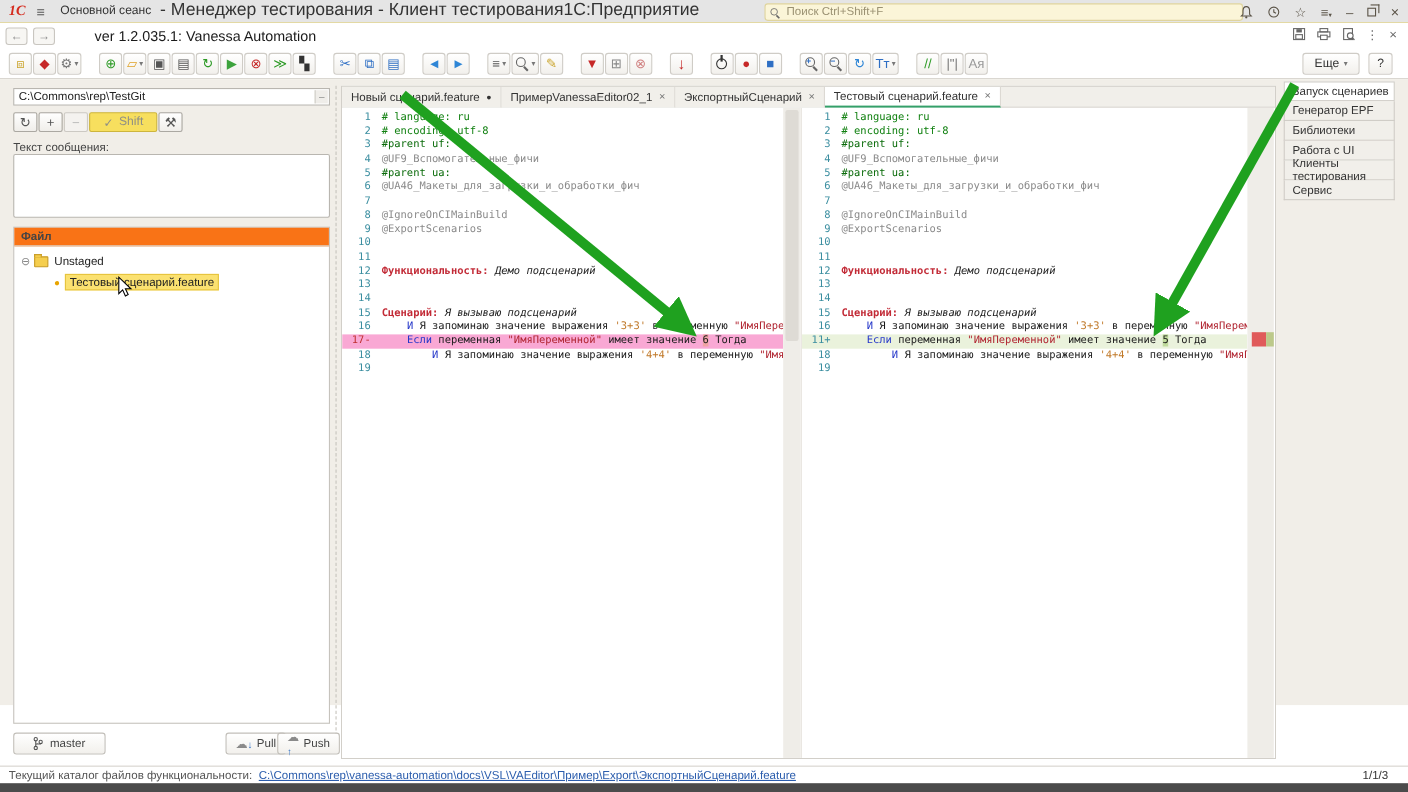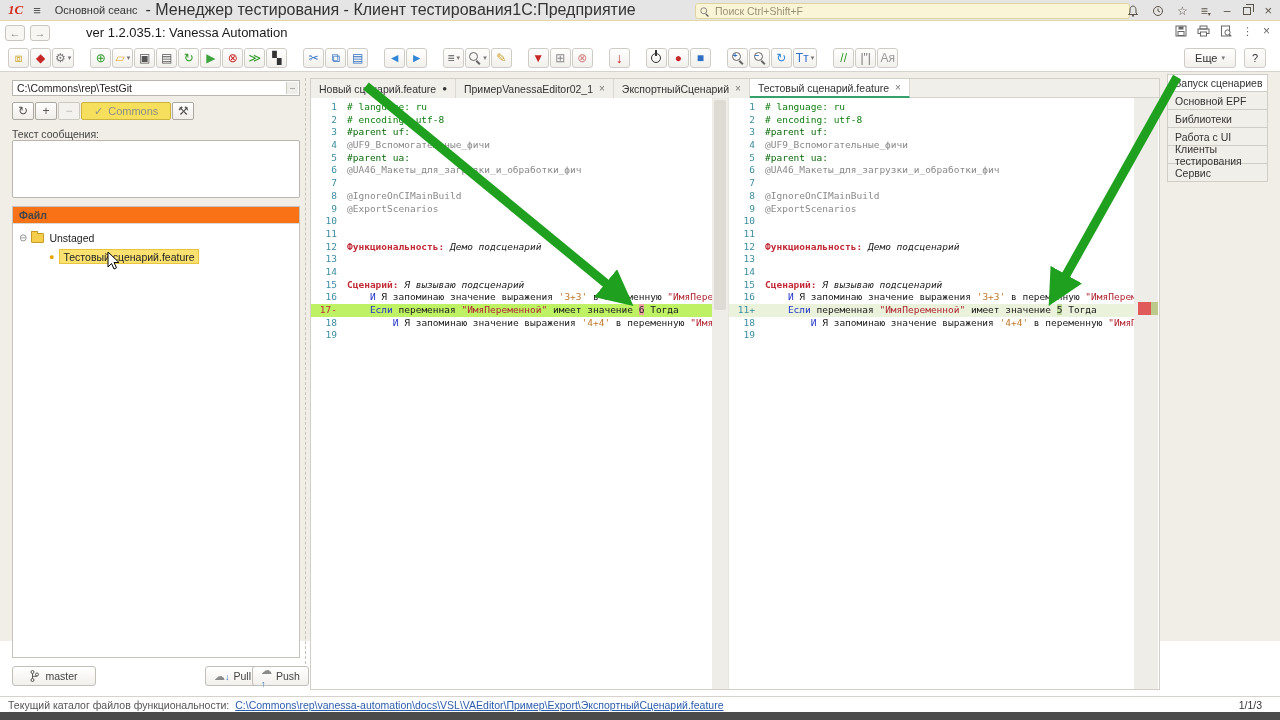--- a/index.html
+++ b/index.html
@@ -83,21 +83,21 @@
   #diff { position:absolute; left:0; top:19px; width:848px; height:591px; background:#fff; overflow:hidden; }
   .pane { position:absolute; top:0; height:591px; overflow:hidden; background:#fff; padding-top:3px; }
   #pane-left { left:0; width:401px; }
   #pane-right { left:417px; width:406px; border-left:1px solid #E8E5DF; }
   .scrollstrip { position:absolute; top:0; height:591px; background:#EFEDE8; }
   #lscroll { left:401px; width:16px; } #rscroll { left:823px; width:24px; }
   .thumb { position:absolute; left:2px; top:2px; width:12px; height:210px; background:#DEDBD5; border-radius:2px; }
   .cl { display:flex; height:12.7px; line-height:12.7px; white-space:pre; font-family:"DejaVu Sans Mono",monospace; font-size:9.5px; }
   .lnum { display:inline-block; width:36px; min-width:36px; text-align:right; padding-right:10px; color:#3B8EA0; }
   .ltext { color:#1a1a1a; }
-  .cl.del { background:#bef264; } .cl.del .lnum { color:#C03030; }
+  .cl.del { background:#f9a8d4; } .cl.del .lnum { color:#C03030; }
   .cl.add { background:#EAF2DC; }
   .cmt { color:#108010; } .dir { color:#0A6B0A; font-weight:normal; } .tag { color:#8a8a8a; }
   .kw { color:#C22A36; font-weight:bold; } .it { font-style:italic; color:#222; }
   .step { color:#2436C9; } .s1 { color:#C07828; } .s2 { color:#B02430; }
   .chgdel { background:#F0A4A4; } .chgadd { background:#BFDA9C; }
   #rmark1 { position:absolute; left:827px; top:204px; width:13px; height:13px; background:#E05A5A; }
   #rmark2 { position:absolute; left:840px; top:204px; width:7px; height:13px; background:#BCC98A; }
 
   
   #rightmenu { position:absolute; left:1167px; top:2px; width:101px; }
@@ -331,21 +331,21 @@
     <div id="repo-path">
       <span class="txt">C:\Commons\rep\TestGit</span>
       <span class="mini">–</span>
     </div>
     <div class="gitbtns">
       <span class="gbtn">↻</span>
       <span class="gbtn">+</span>
       <span class="gbtn disabled">−</span>
       <span class="gbtn-commit">
             <span>✓</span>
-            <span>Commons</span>
+            <span>Shift</span>
           </span>
       <span class="gbtn">⚒</span>
     </div>
     <div class="msg-label">Текст сообщения:</div>
     <div id="msg-area"></div>
     <div id="filepanel">
       <div class="hdr">Файл</div>
       <div class="tree-row" style="margin-top:4px;">
         <span class="exp">⊖</span>
         <span class="icon-folder"></span>
@@ -443,21 +443,21 @@
             <div class="cl"><span class="lnum">19</span><span class="ltext"></span></div>
           </div>
       <div class="scrollstrip" id="rscroll"></div>
       <div id="rmark1"></div>
       <div id="rmark2"></div>
     </div>
   </div>
 
   <div id="rightmenu">
         <div class="rmi active">Запуск сценариев</div>
-        <div class="rmi">Основной EPF</div>
+        <div class="rmi">Генератор EPF</div>
         <div class="rmi">Библиотеки</div>
         <div class="rmi">Работа с UI</div>
         <div class="rmi">Клиенты тестирования</div>
         <div class="rmi">Сервис</div>
       </div>
 </div>
 
 <div id="statusbar">
   <span class="lbl">Текущий каталог файлов функциональности:</span>
   <a>C:\Commons\rep\vanessa-automation\docs\VSL\VAEditor\Пример\Export\ЭкспортныйСценарий.feature</a>

